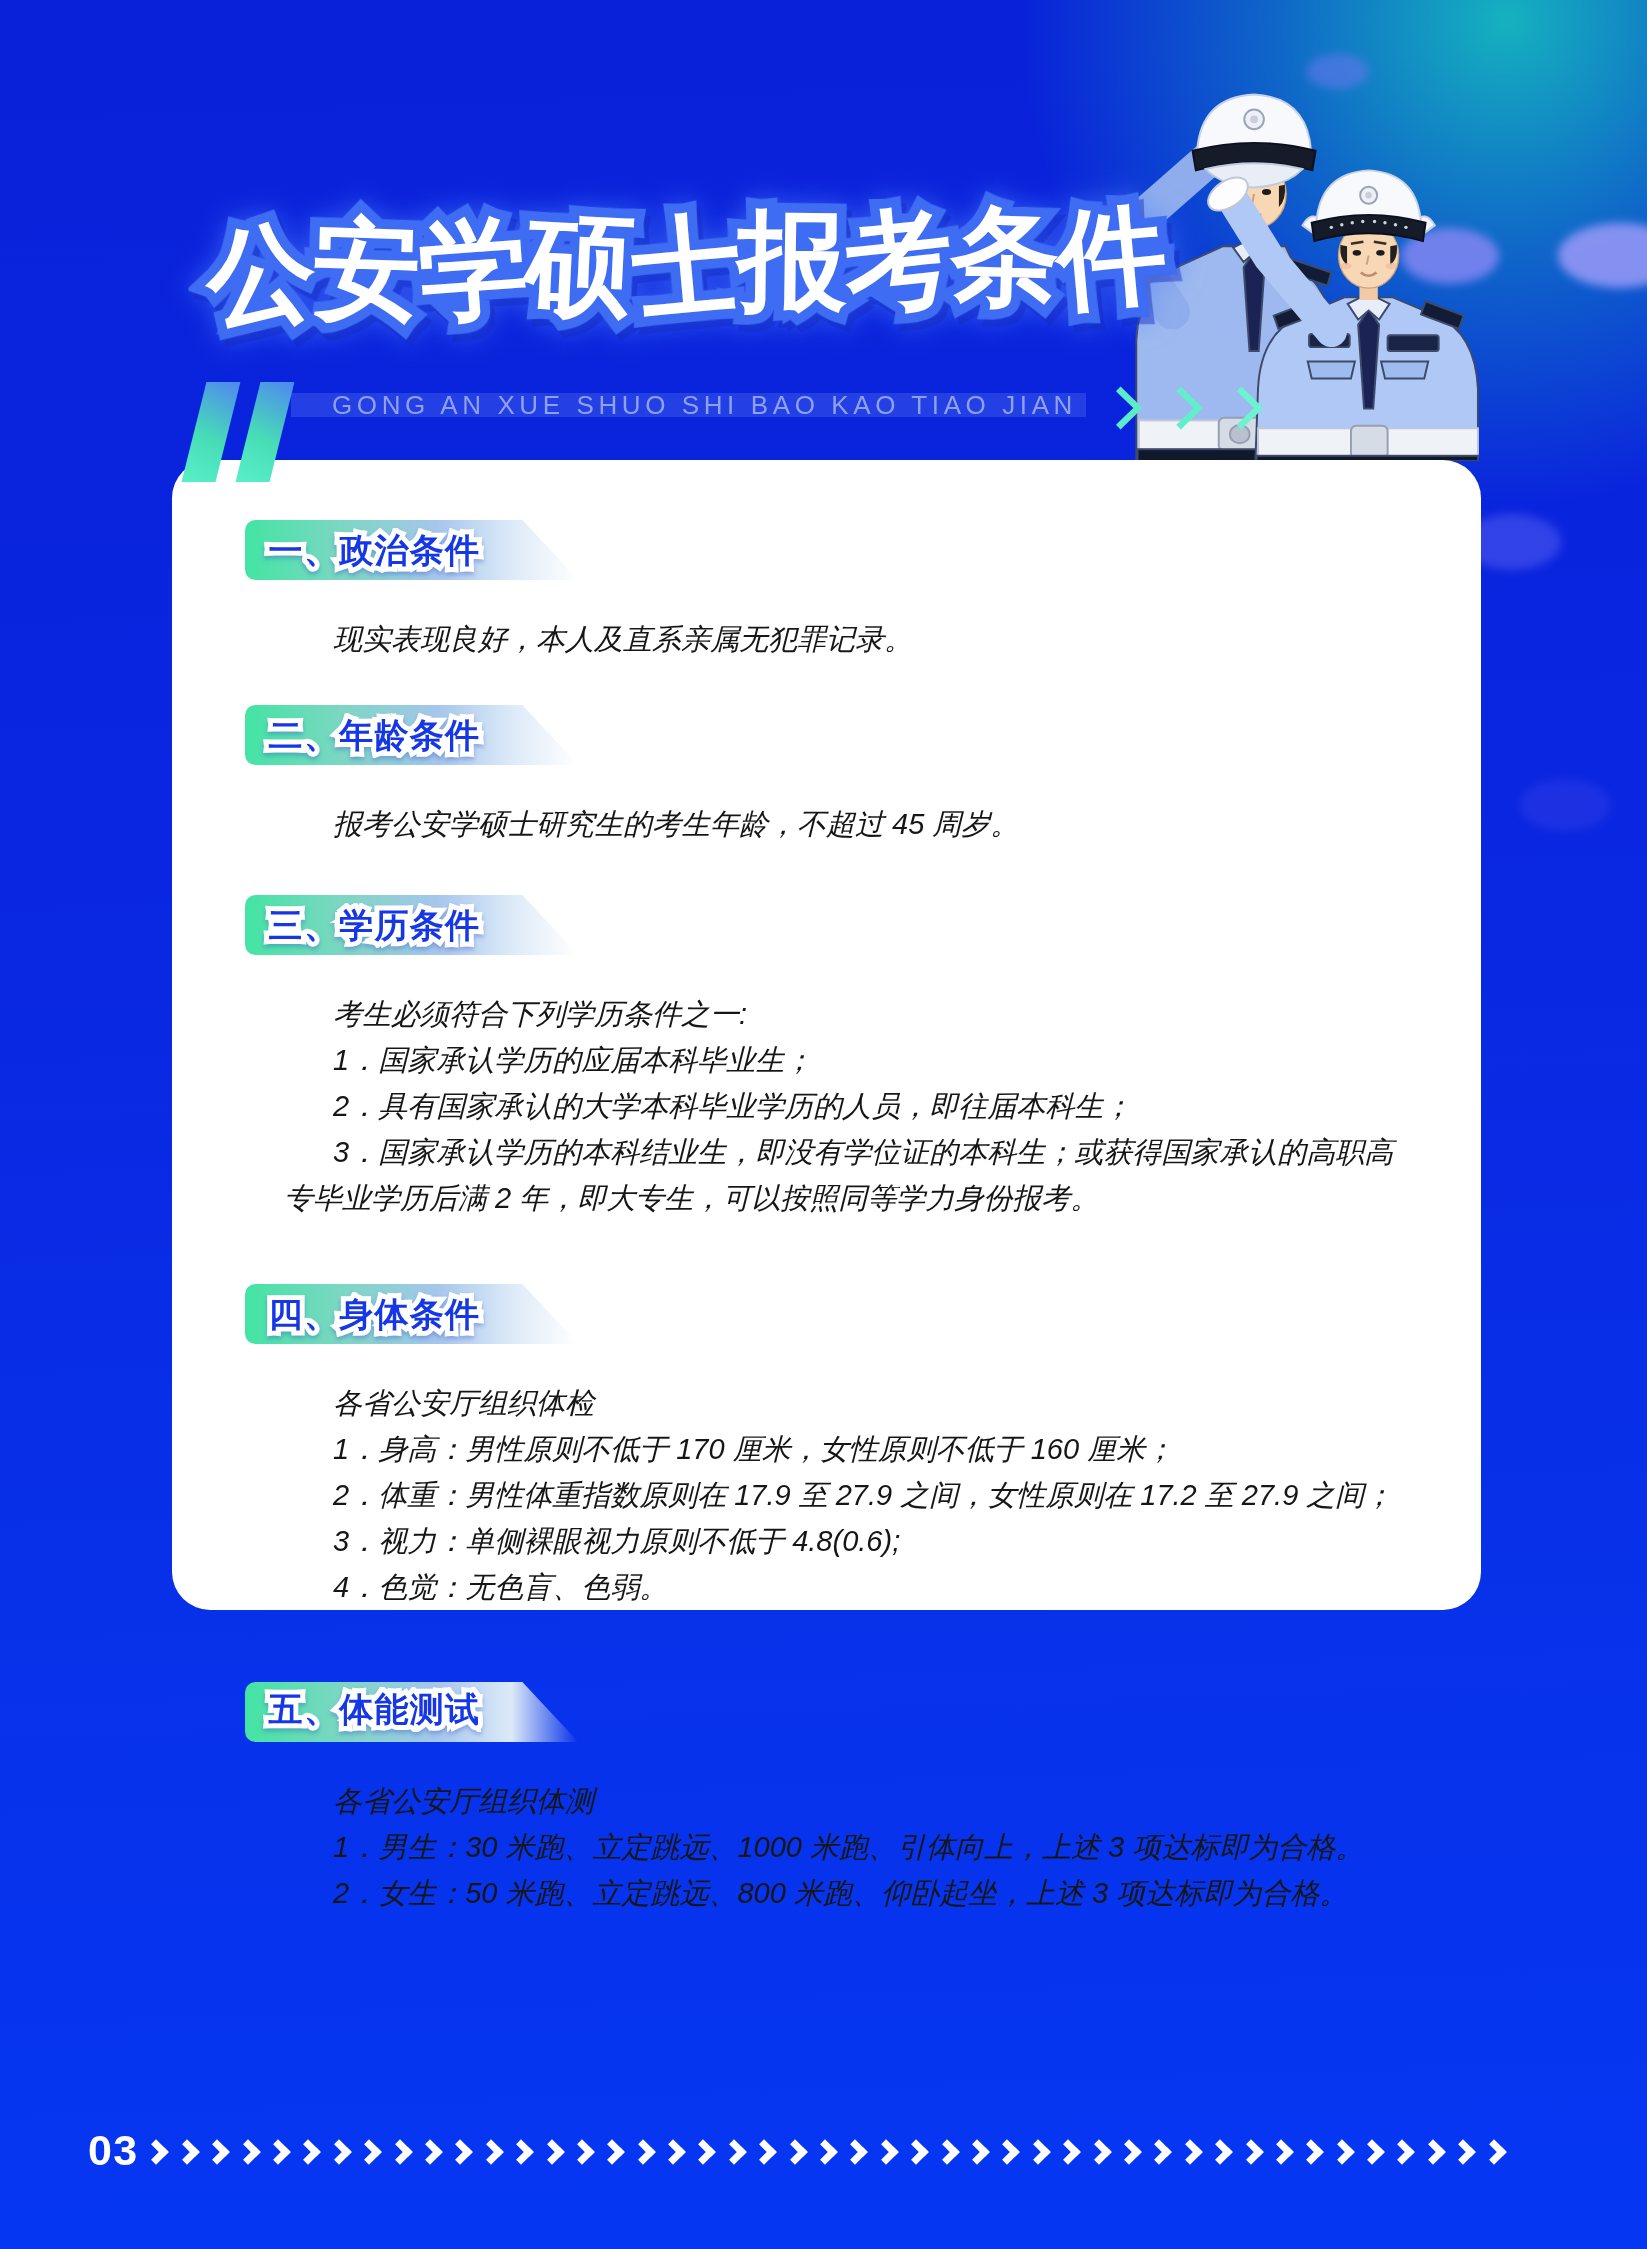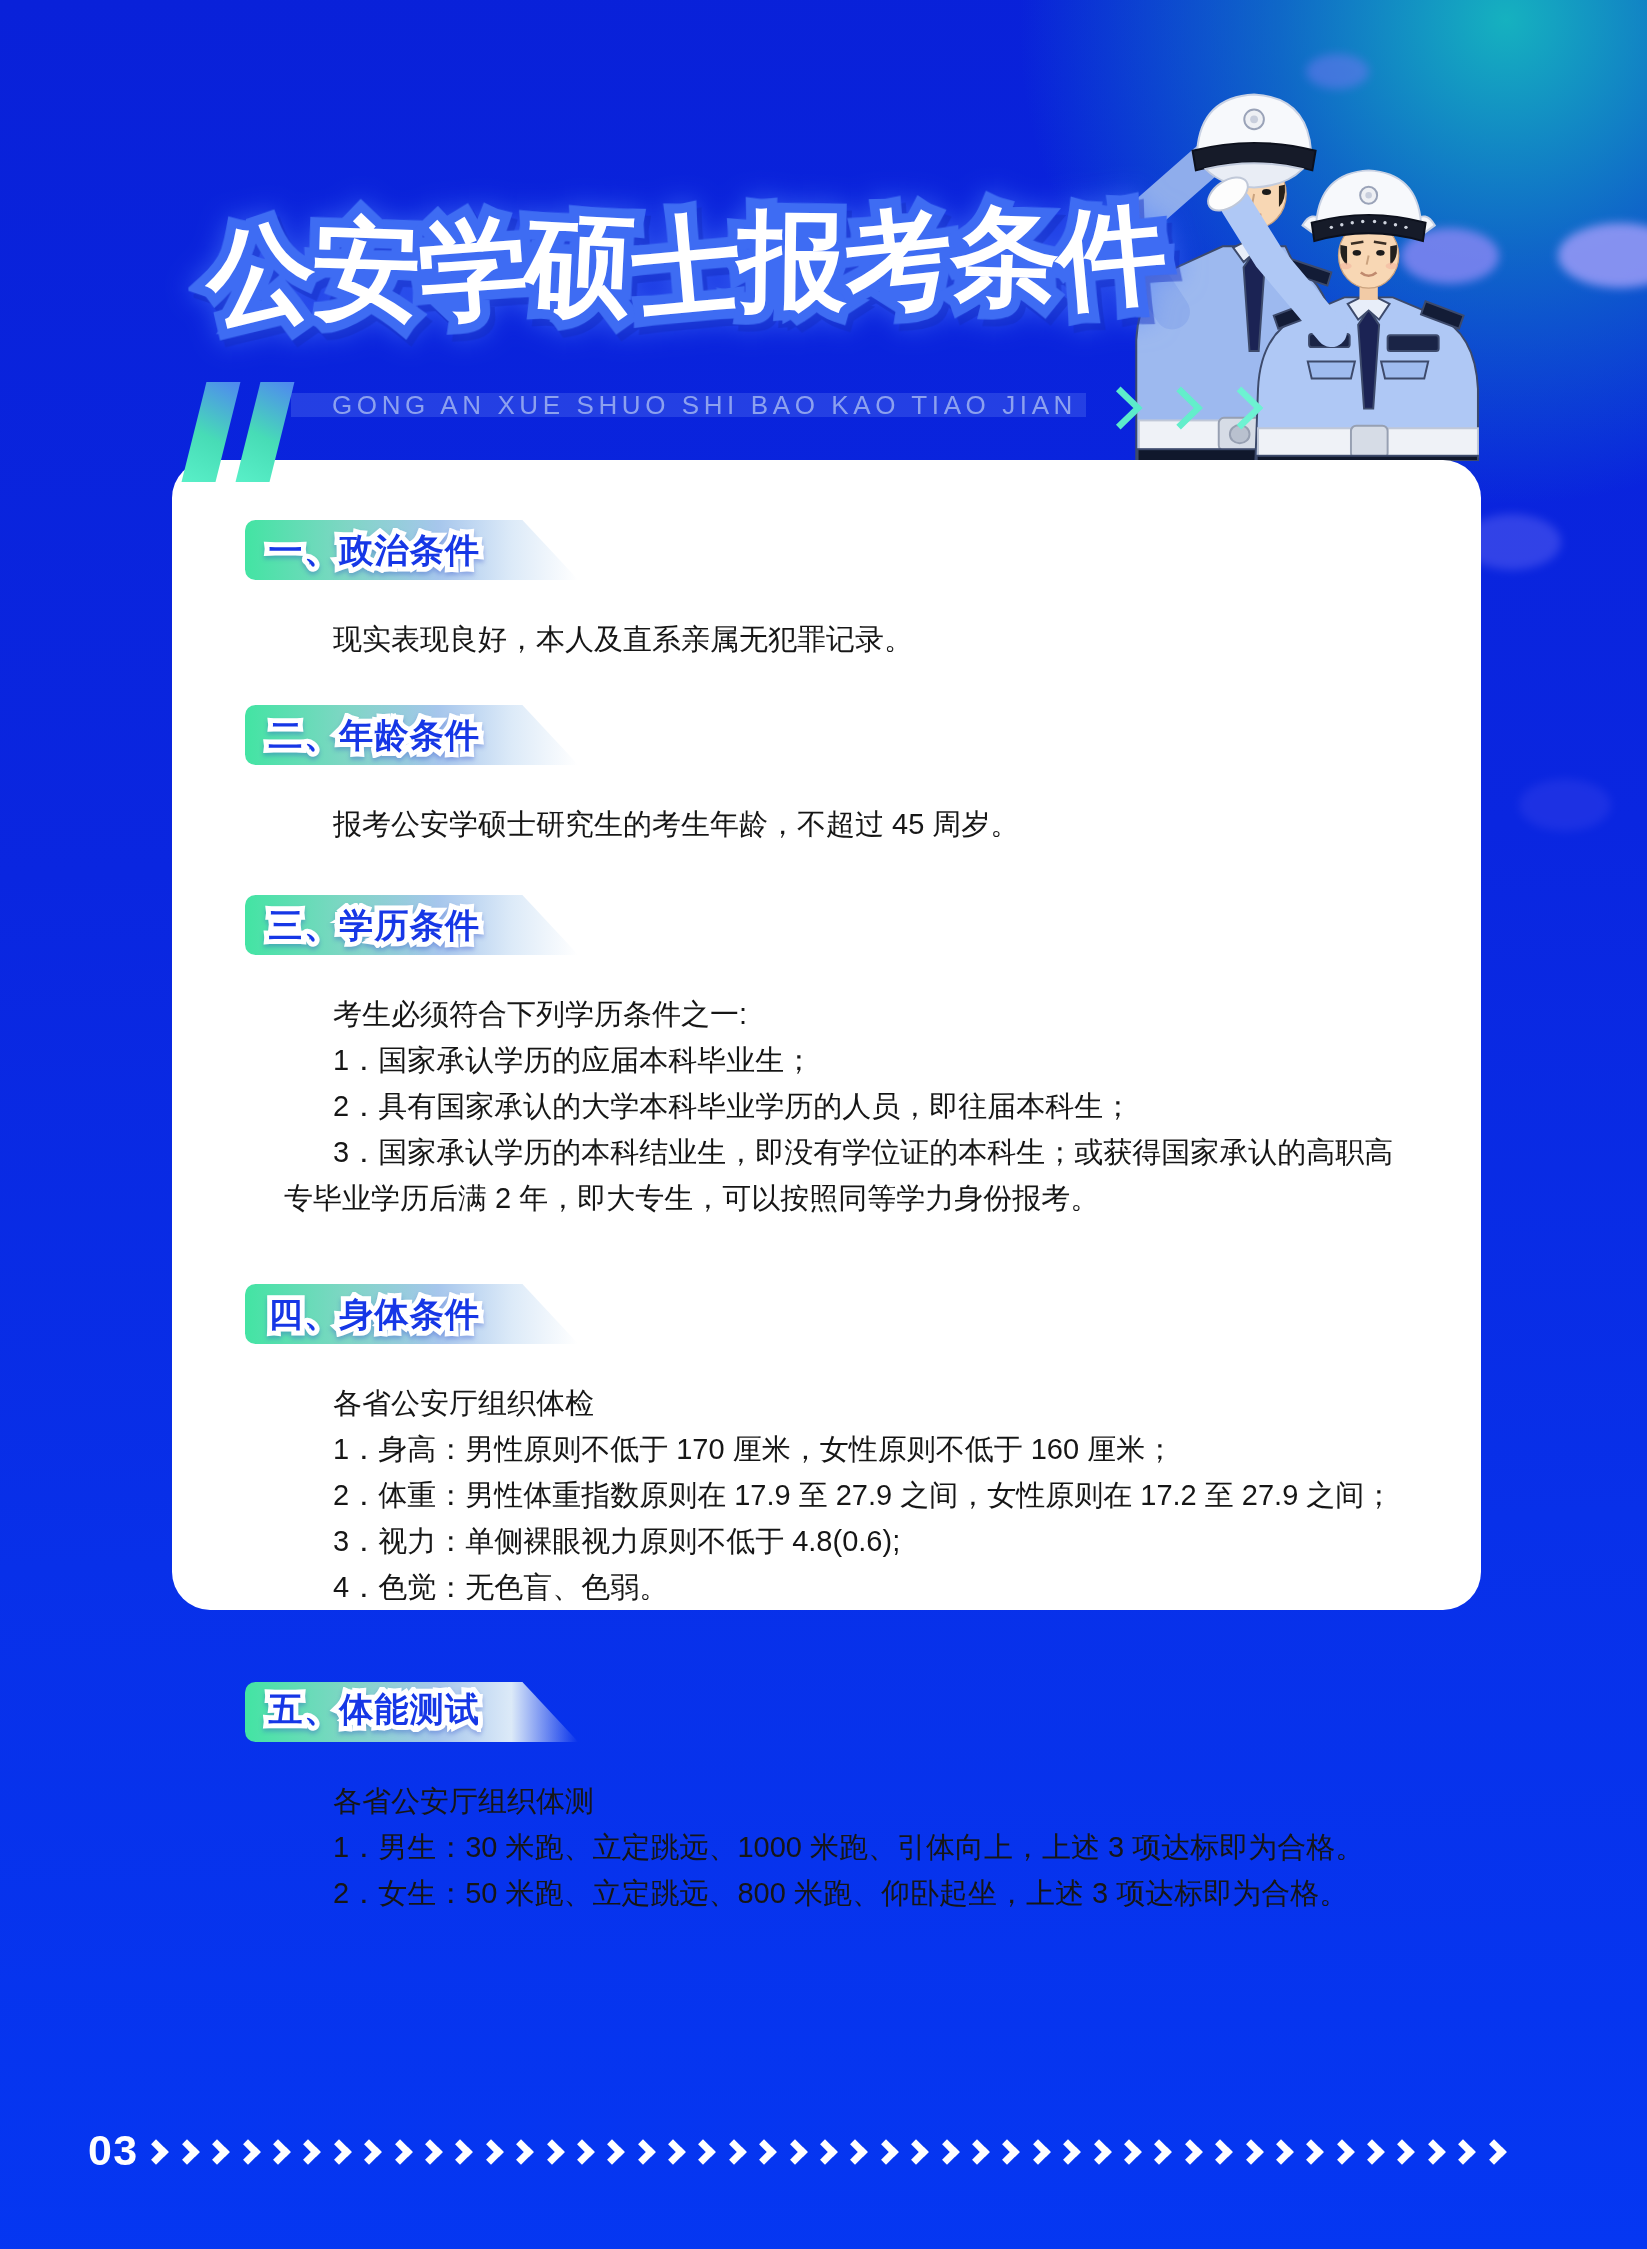--- a/index.html
+++ b/index.html
@@ -72,21 +72,21 @@
     border-radius:10.5px 0 0 10.5px;
   }
   .btxt{
     display:block;font-weight:900;font-size:34px;line-height:60px;
     padding:0 98px 0 23.6px;white-space:nowrap;letter-spacing:1.3px;
   }
   .btxt.stroke{-webkit-text-stroke:9.8px #ffffff;color:#fff;filter:drop-shadow(0 3.3px 2px rgba(30,60,200,0.30));}
   .btxt.fill{position:absolute;inset:0;color:#1637e6;}
 
   .body{margin:36px 0 0 39px;color:#161616;}
-  .para{margin:0;font-size:29px;line-height:46px;text-indent:49px;}
+  .para{margin:0;font-size:29px;line-height:46px;text-indent:49px;font-style:italic;}
   .mt2{margin-top:43px;}
   .mt3{margin-top:48px;}
   .mt4{margin-top:63px;}
   .mt5{margin-top:72px;font-family:Liberation Mono, monospace;}
 
   
   .footer{position:absolute;left:88px;top:2112px;width:1545px;height:63px;display:flex;align-items:flex-end;gap:9px;z-index:2;}
   .page-num{font-size:43px;font-weight:700;color:#ffffff;letter-spacing:1.3px;}
   .chev-row{display:flex;align-items:center;gap:12.4px;overflow:hidden;flex:1;height:46px;}
   .chev{

